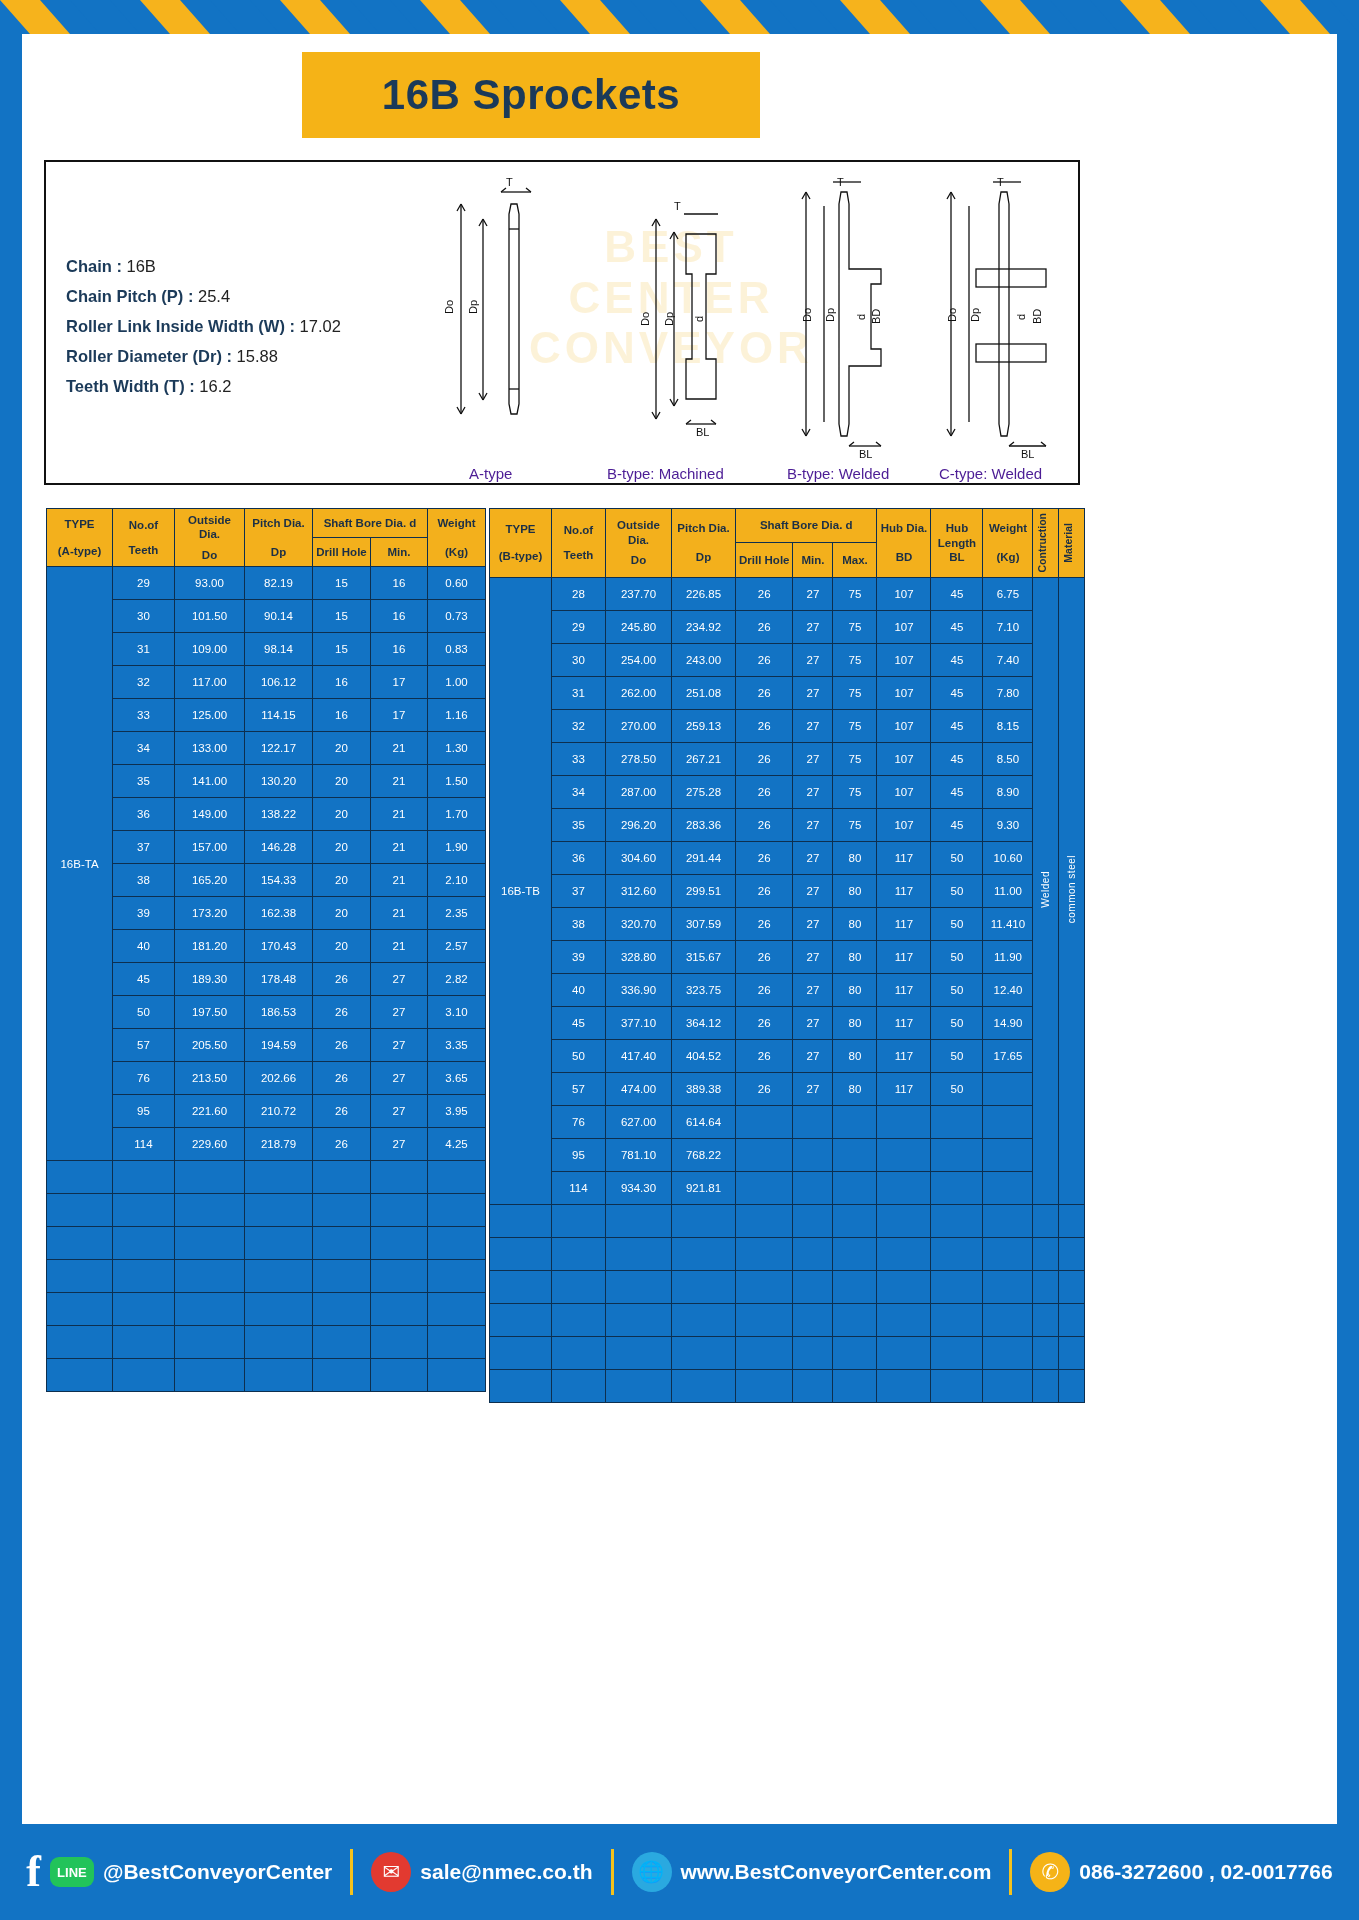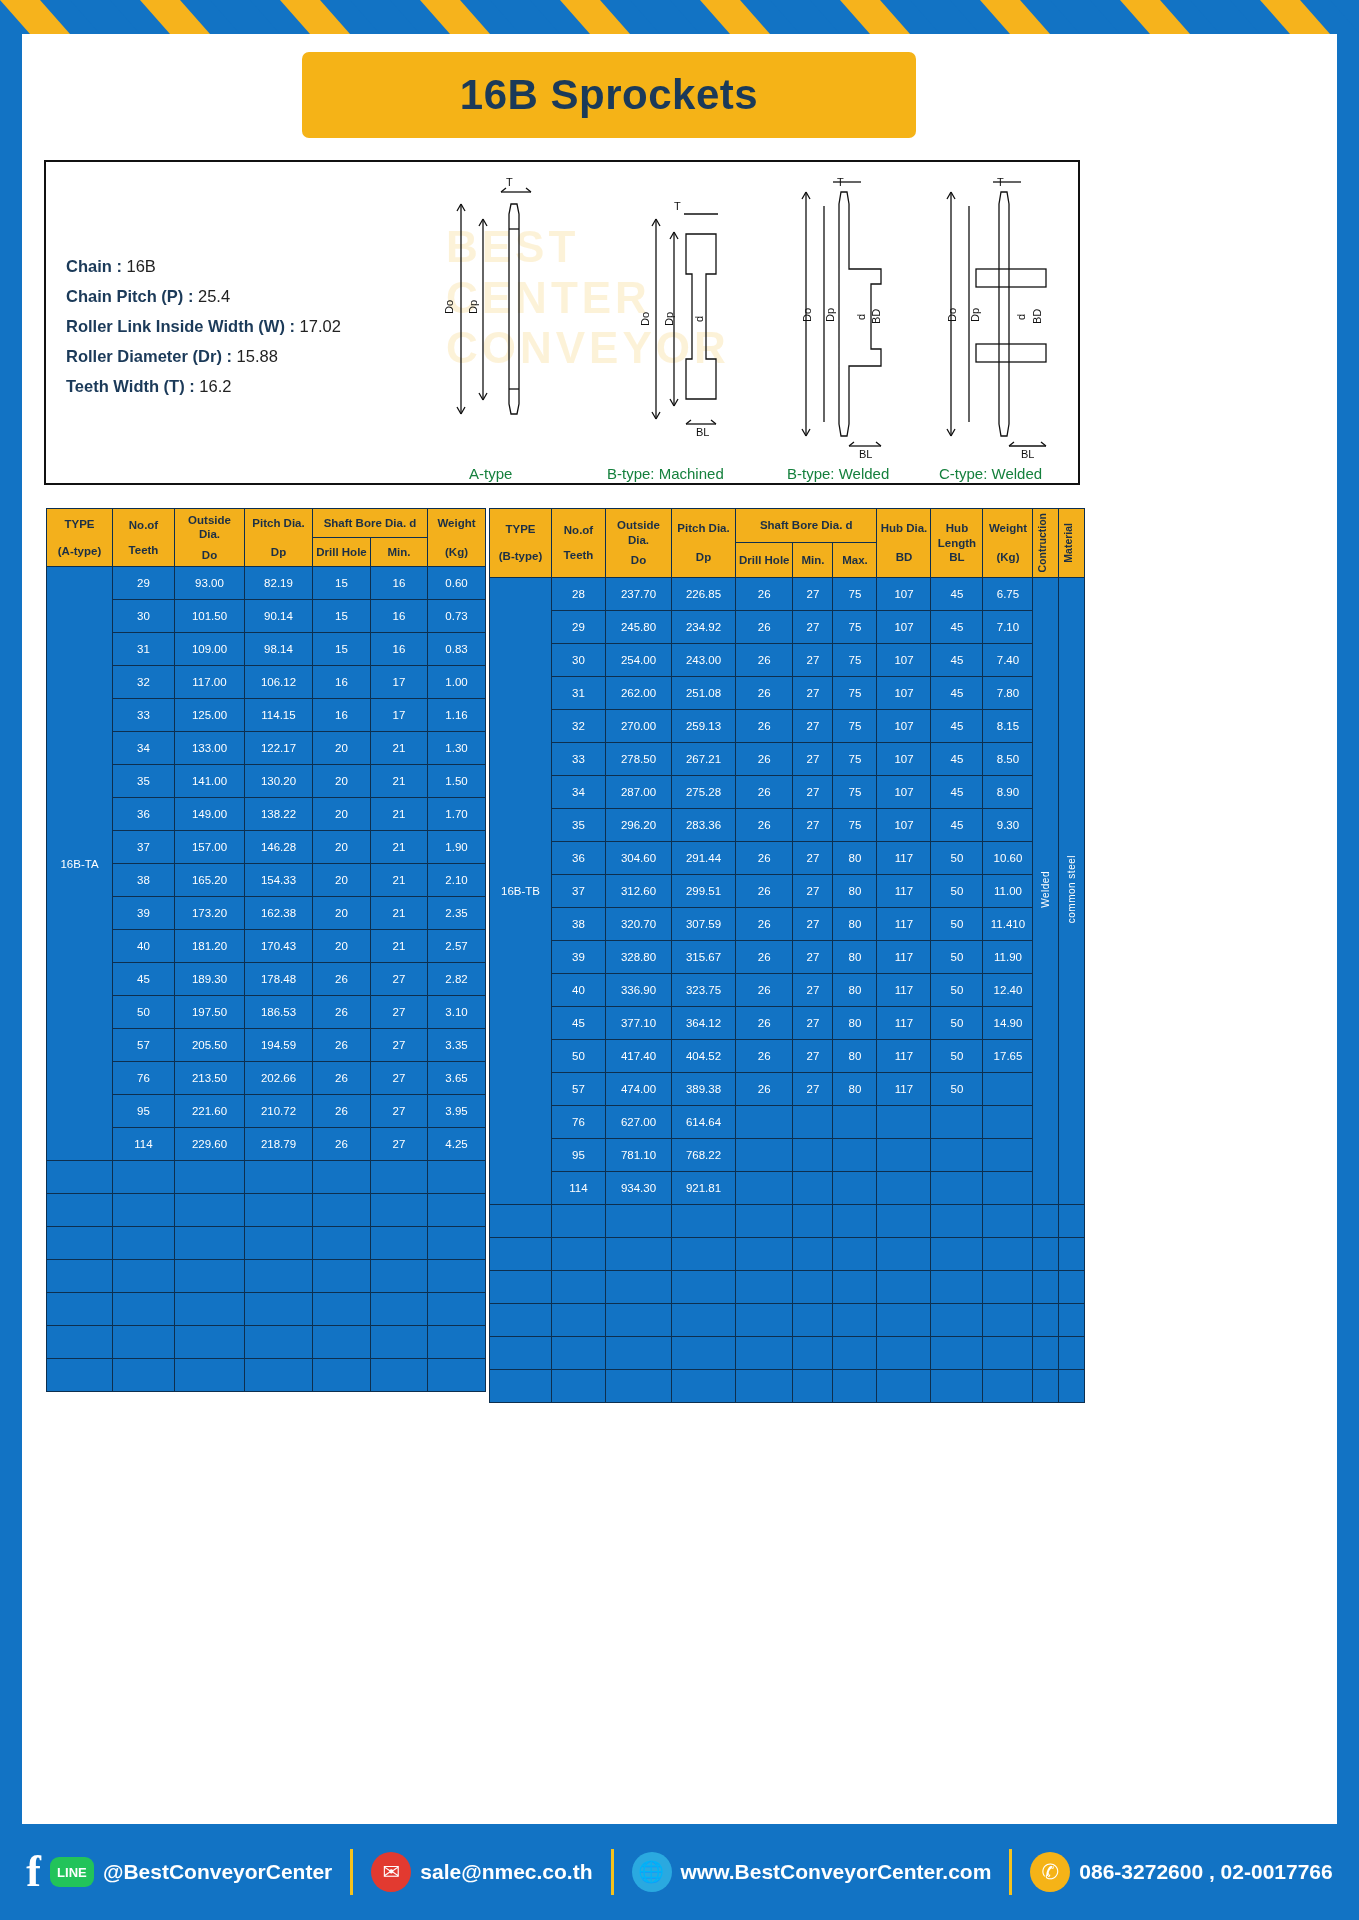--- a/index.html
+++ b/index.html
@@ -18,23 +18,23 @@
   
   .chev-band { position:absolute; top:0; left:0; width:1359px; height:34px; overflow:hidden; }
   .chev { position:absolute; top:0; width:70px; height:34px; background:#f6b31c; }
   .chev.blue { background:#1273c4; }
   .white-frame {
     position:absolute; left:22px; top:34px; width:1315px; height:1790px;
     background:#ffffff;
   }
   
   .title-bar {
-    position:absolute; left:302px; top:52px; width:614px; height:86px;
+    position:absolute; left:302px; top:52px; width:458px; height:86px;
     background:#f5b317;
-    display:flex; align-items:center; justify-content:center;border-radius:7px;
+    display:flex; align-items:center; justify-content:center;
   }
   .title-bar span {
     font-size:42px; font-weight:bold; color:#1b3a59; letter-spacing:.5px;
   }
   
   .spec-box {
     position:absolute; left:44px; top:160px; width:1036px; height:325px;
     border:2px solid #111; background:#fff;
   }
   .spec-list { position:absolute; left:20px; top:95px; }
@@ -42,24 +42,25 @@
     font-size:16.5px; color:#1b3a59; font-weight:bold; margin-bottom:11px;
   }
   .spec-list .val { font-weight:normal; color:#222; }
   .watermark {
     position:absolute; left:400px; top:60px; width:450px; height:180px;
     opacity:.18; pointer-events:none;
   }
   .wm-text {
     font-size:44px; font-weight:bold; color:#f3b92e; letter-spacing:4px;
     line-height:1.15;
+    text-align:center;
   }
   .diagrams { position:absolute; left:345px; top:12px; width:680px; height:300px; }
   .dg-caption {
-    position:absolute; bottom:-8px; font-size:15px; color:#15803d;
+    position:absolute; bottom:-8px; font-size:15px; color:#4c1d95;
   }
   
   .tbl-wrap { position:absolute; top:508px; }
   table.dt { border-collapse:collapse; }
   table.dt th, table.dt td {
     border:1.4px solid #0d2f4f;
     text-align:center;
     font-size:11.5px;
     color:#1b2f46;
     background:#1273c4;

